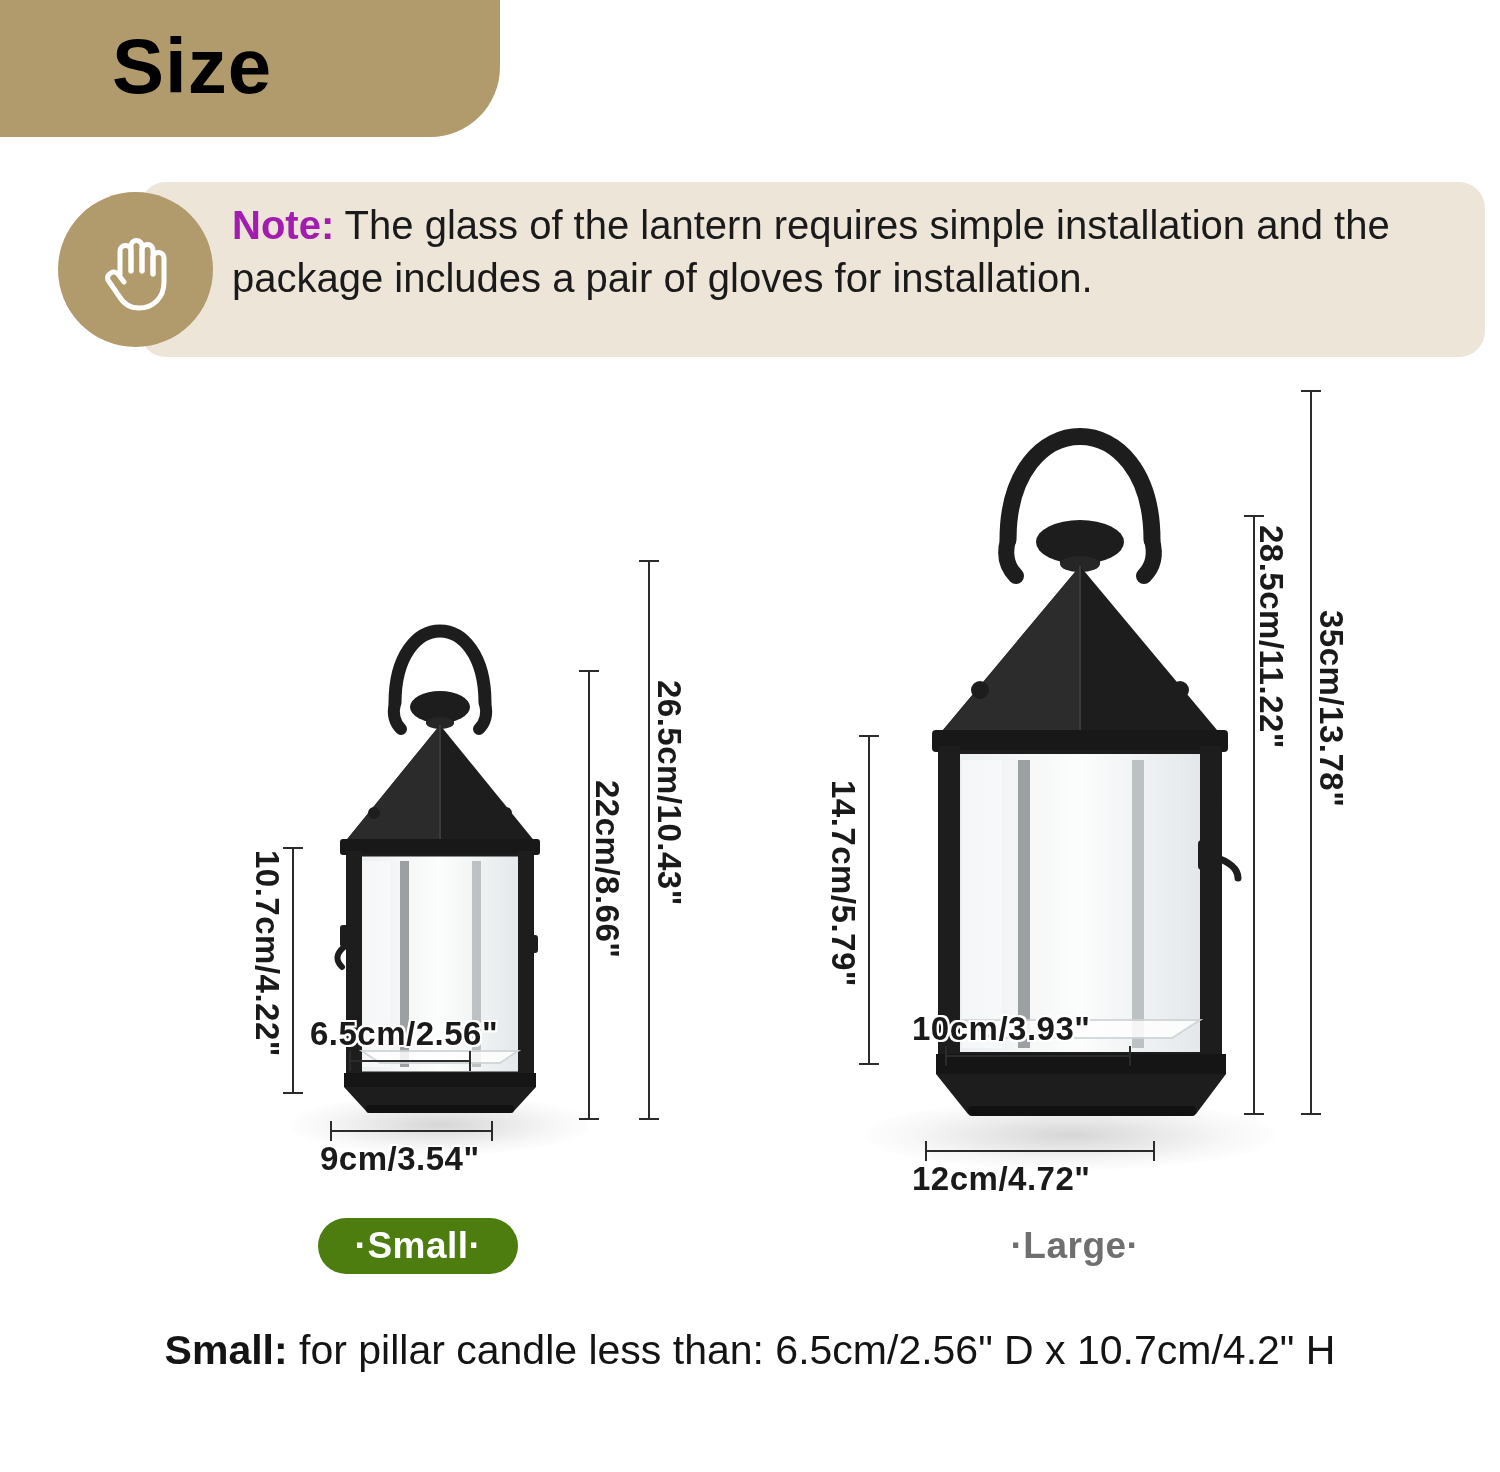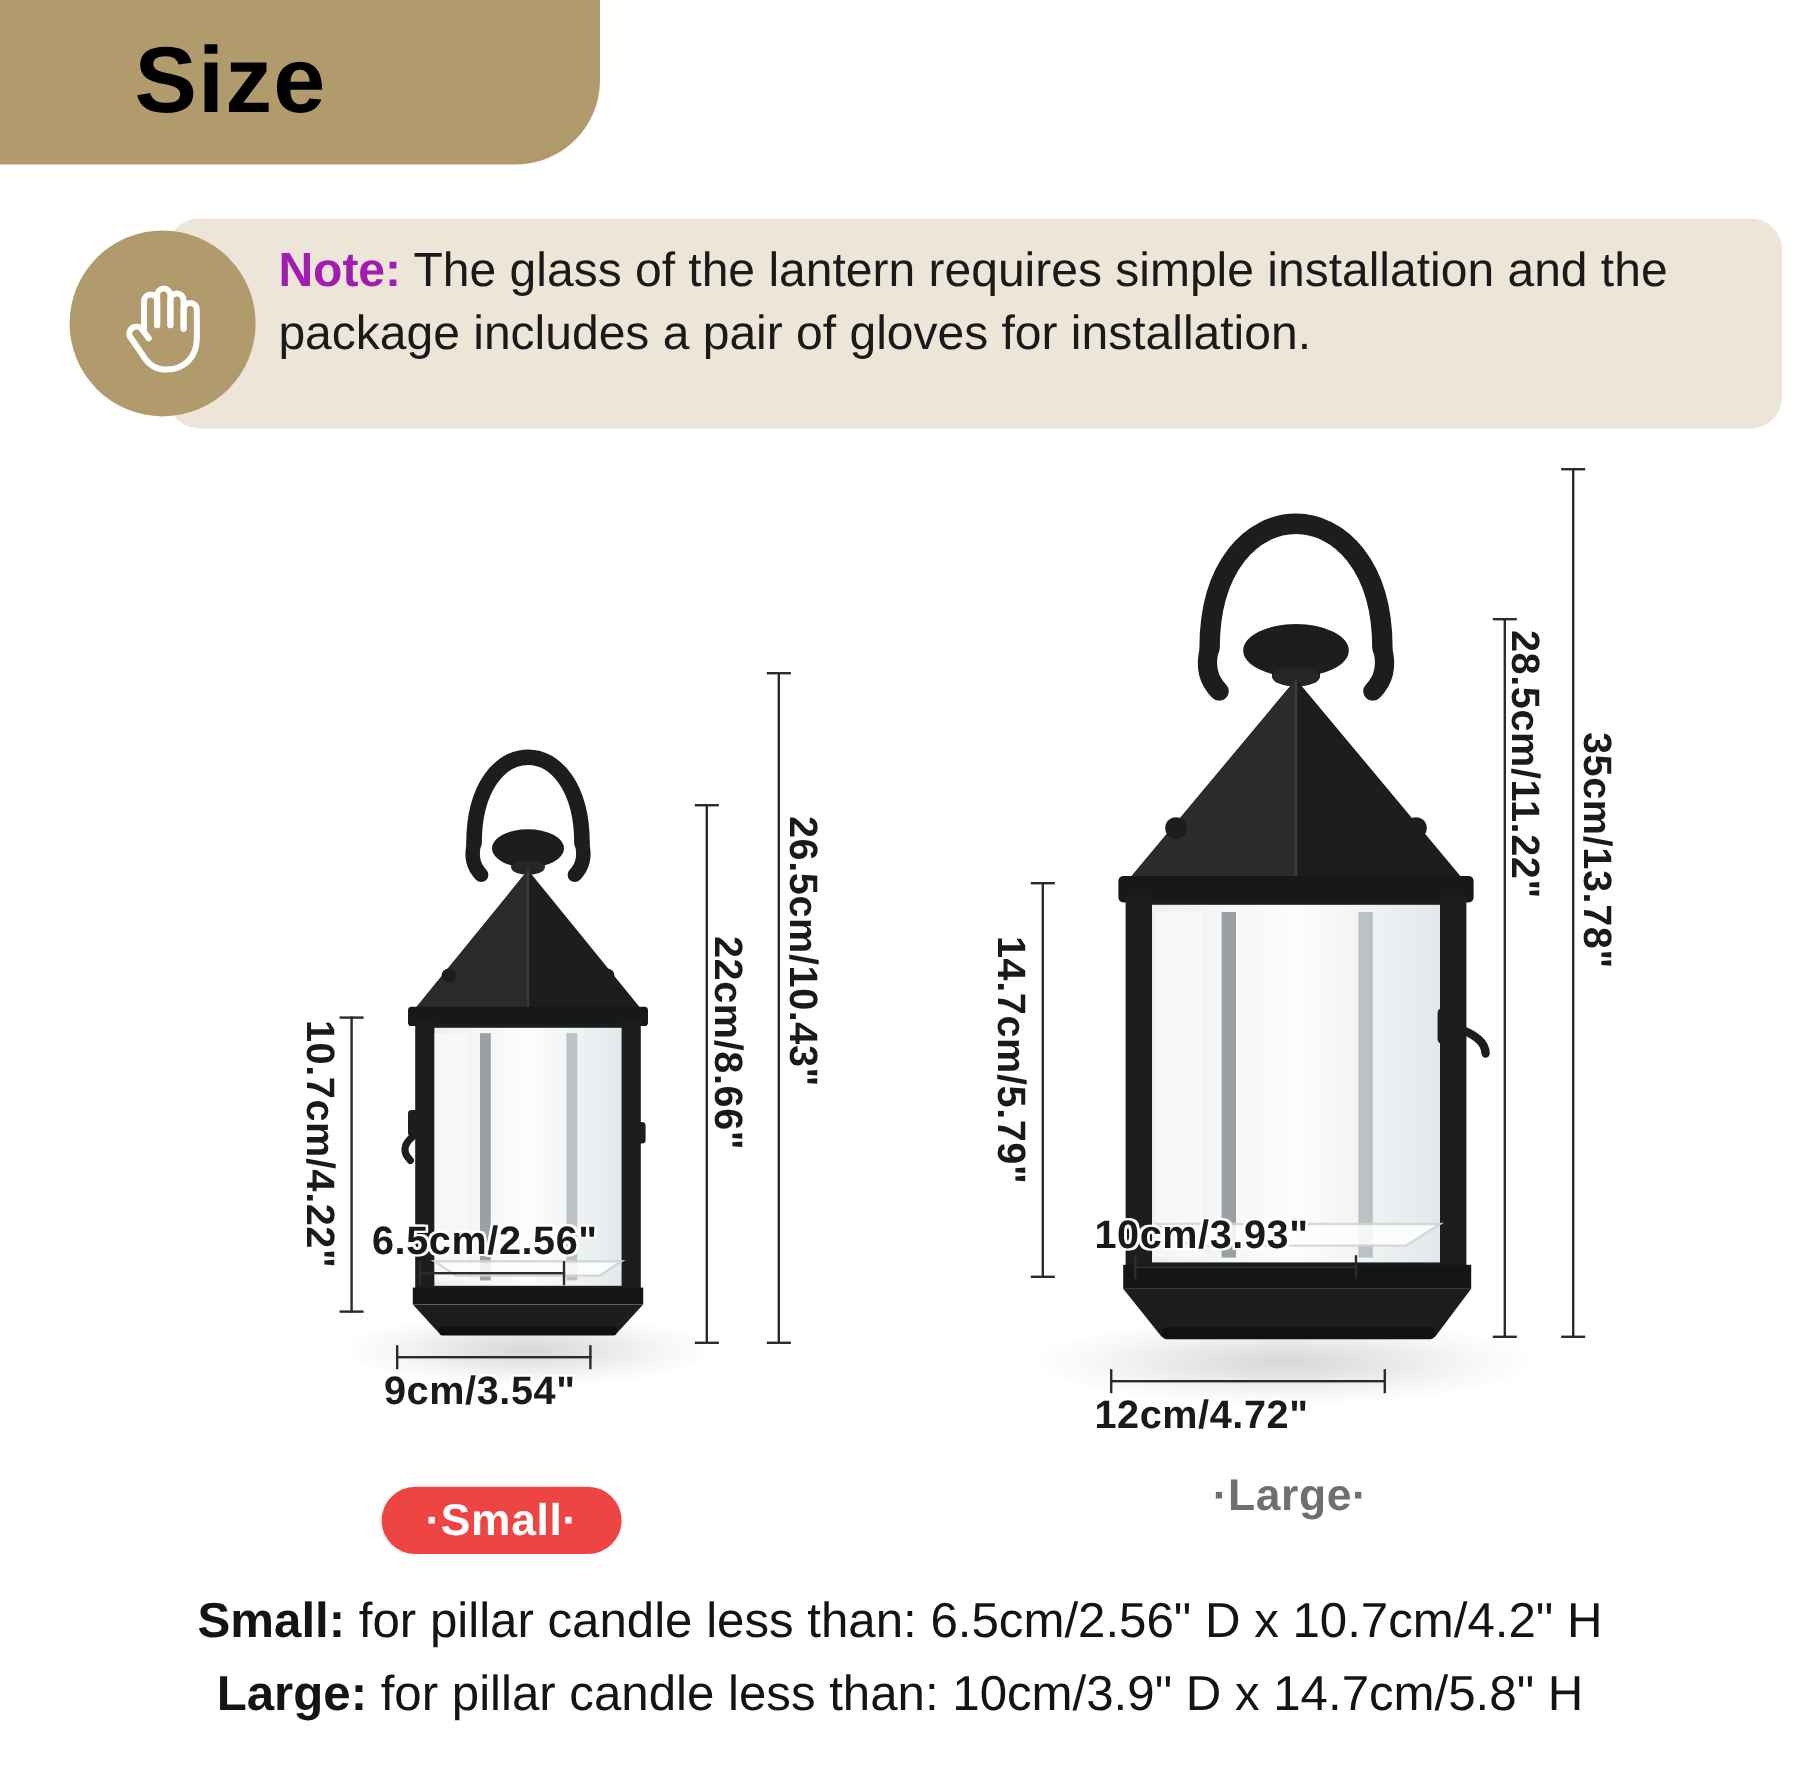--- a/index.html
+++ b/index.html
@@ -164,23 +164,22 @@
     display: flex;
     align-items: center;
     justify-content: center;
     height: 56px;
     border-radius: 28px;
     font-size: 37px;
     font-weight: bold;
     letter-spacing: 0.5px;
   }
   .badge.filled {
-    background: #ef4444;
+    background: #4d7c0f;
     color: #ffffff;
-    margin-top: 21px;
   }
   .badge.plain {
     color: #6f6f6f;
     font-weight: bold;
   }
 
   
   .footer {
     position: absolute;
     left: 0;
@@ -351,16 +350,13 @@
   <div class="dim-label-h onwhite" style="left:912px; top:800px;">12cm/4.72"</div>
 
   <div class="badge filled" style="left:318px; top:858px; width:200px;">·Small·</div>
   <div class="badge plain" style="left:975px; top:858px; width:200px;">·Large·</div>
 </div>
 
 <div class="footer">
   <div class="footer-line">
     <b>Small:</b><span> for pillar candle less than: 6.5cm/2.56" D x 10.7cm/4.2" H</span>
   </div>
-  <div class="footer-line">
-    <b>Large:</b><span> for pillar candle less than: 10cm/3.9" D x 14.7cm/5.8" H</span>
-  </div>
 </div>
 
 </body></html>

